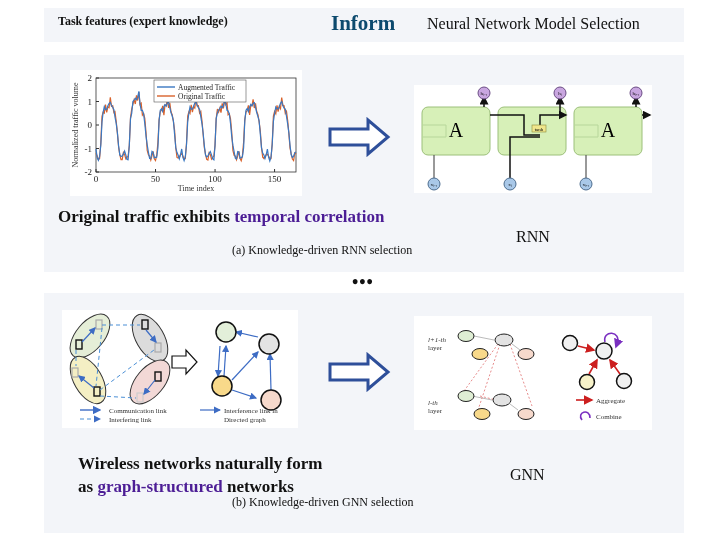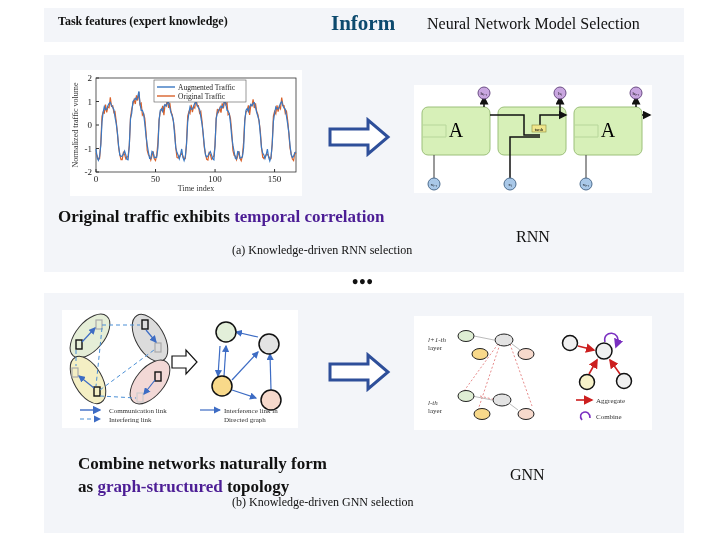--- a/index.html
+++ b/index.html
@@ -231,17 +231,17 @@
     <circle cx="173" cy="66" r="7.5" fill="#f7f2c9" stroke="#111" stroke-width="1.5"></circle>
     <circle cx="210" cy="65" r="7.5" fill="#f0f0f0" stroke="#111" stroke-width="1.5"></circle>
     <line x1="162" y1="84" x2="178" y2="84" stroke="#cc1f1f" stroke-width="1.6" marker-end="url(#rh)"></line>
     <text x="182" y="87" font-size="7" fill="#333">Aggregate</text>
     <path d="M168,104 C162,96 176,92 176,102" fill="none" stroke="#7a2fc0" stroke-width="1.6"></path>
     <text x="182" y="103" font-size="7" fill="#333">Combine</text>
   </svg>
 </div>
 
 <div class="abs claim" style="left:78px;top:452px;">
-  <div>Combine networks naturally form</div>
-  <div><span>as </span><span class="hl">graph-structured</span><span> topology</span></div>
+  <div>Wireless networks naturally form</div>
+  <div><span>as </span><span class="hl">graph-structured</span><span> networks</span></div>
 </div>
 <div class="abs model" style="left:510px;top:466px;">GNN</div>
 <div class="abs cap" style="left:232px;top:495px;">(b) Knowledge-driven GNN selection</div>
 
 </body></html>

